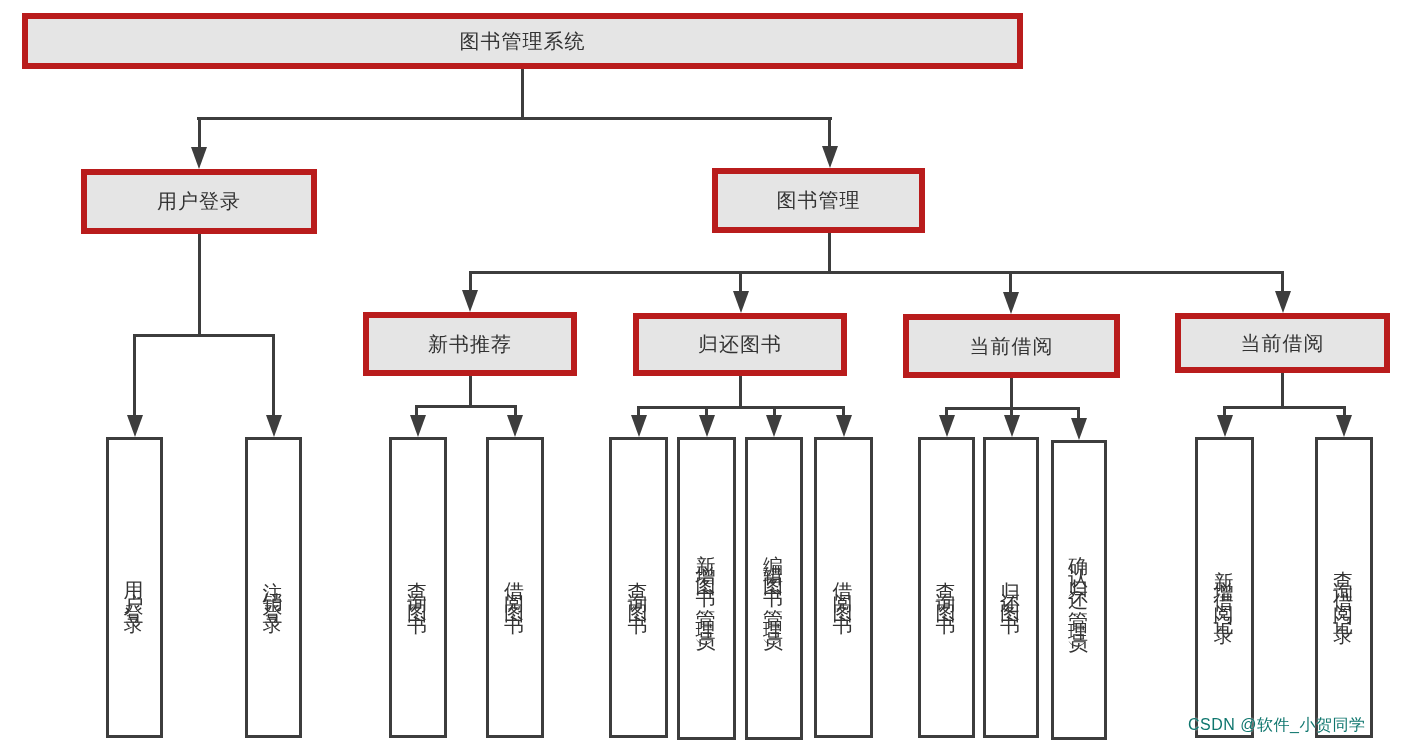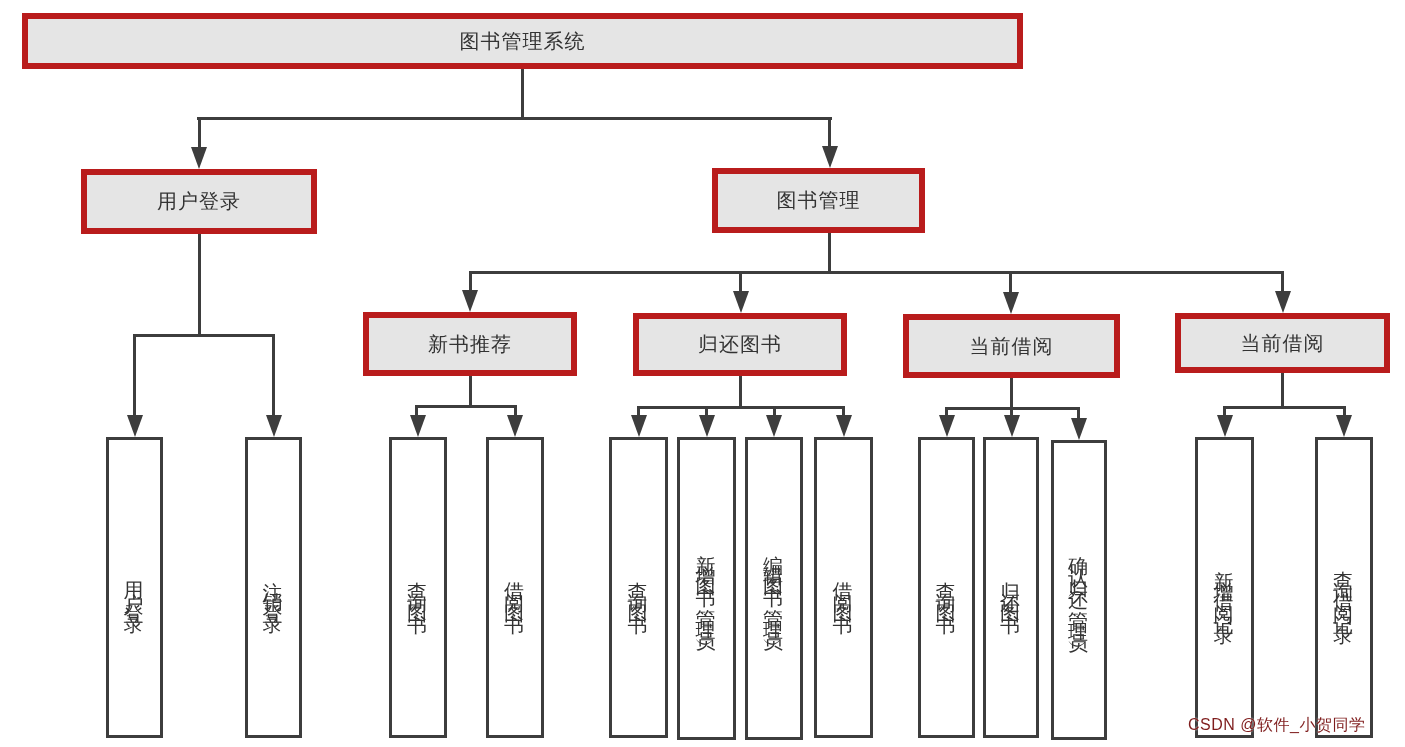--- a/index.html
+++ b/index.html
@@ -19,21 +19,21 @@
     writing-mode:vertical-rl; text-orientation:mixed; letter-spacing:11px;
   }
   .line { position:absolute; background:#3d3d3d; }
   .arrowhead {
     position:absolute; width:0; height:0;
     border-left:8px solid transparent; border-right:8px solid transparent;
     border-top:22px solid #3d3d3d;
   }
   .watermark {
     position:absolute; left:1188px; top:715px; font-size:16px;
-    color:#7f1d1d; letter-spacing:0.5px; white-space:nowrap;
+    color:#0f766e; letter-spacing:0.5px; white-space:nowrap;
     text-shadow:0 0 2px #ffffff; z-index:5;
   }
 </style>
 </head>
 <body>
 
 <div id="canvas">
 
   <div class="hbox" style="left:22px;top:13px;width:1001px;height:56px">图书管理系统</div>
 

